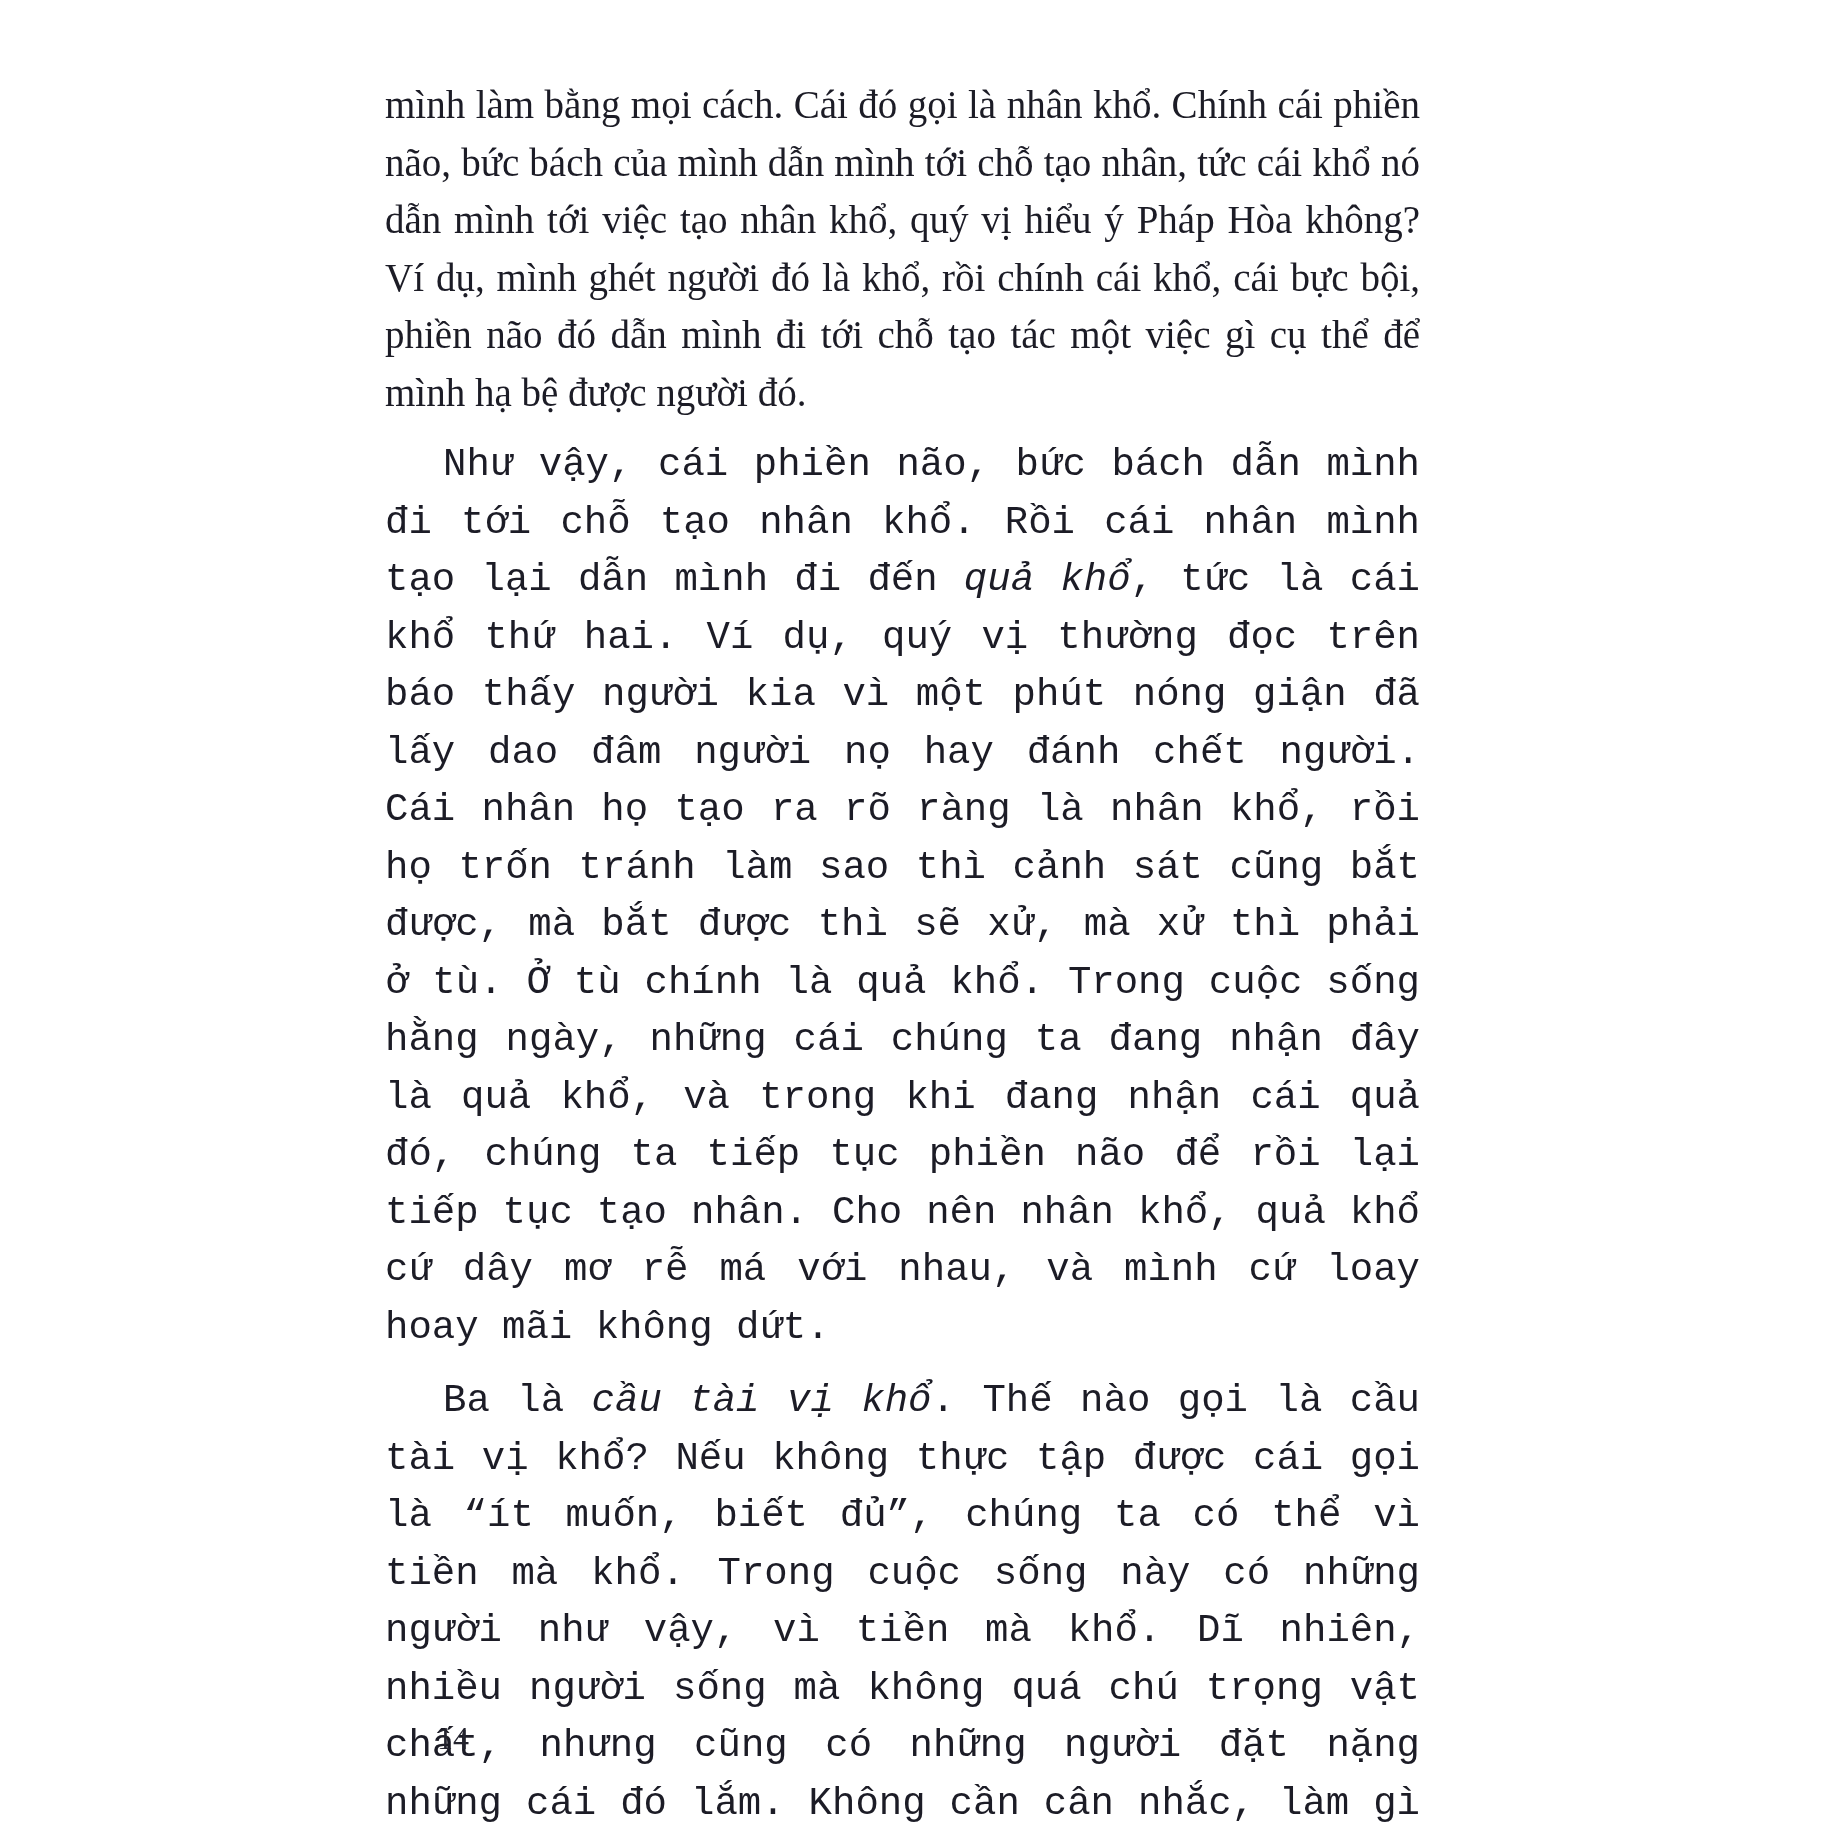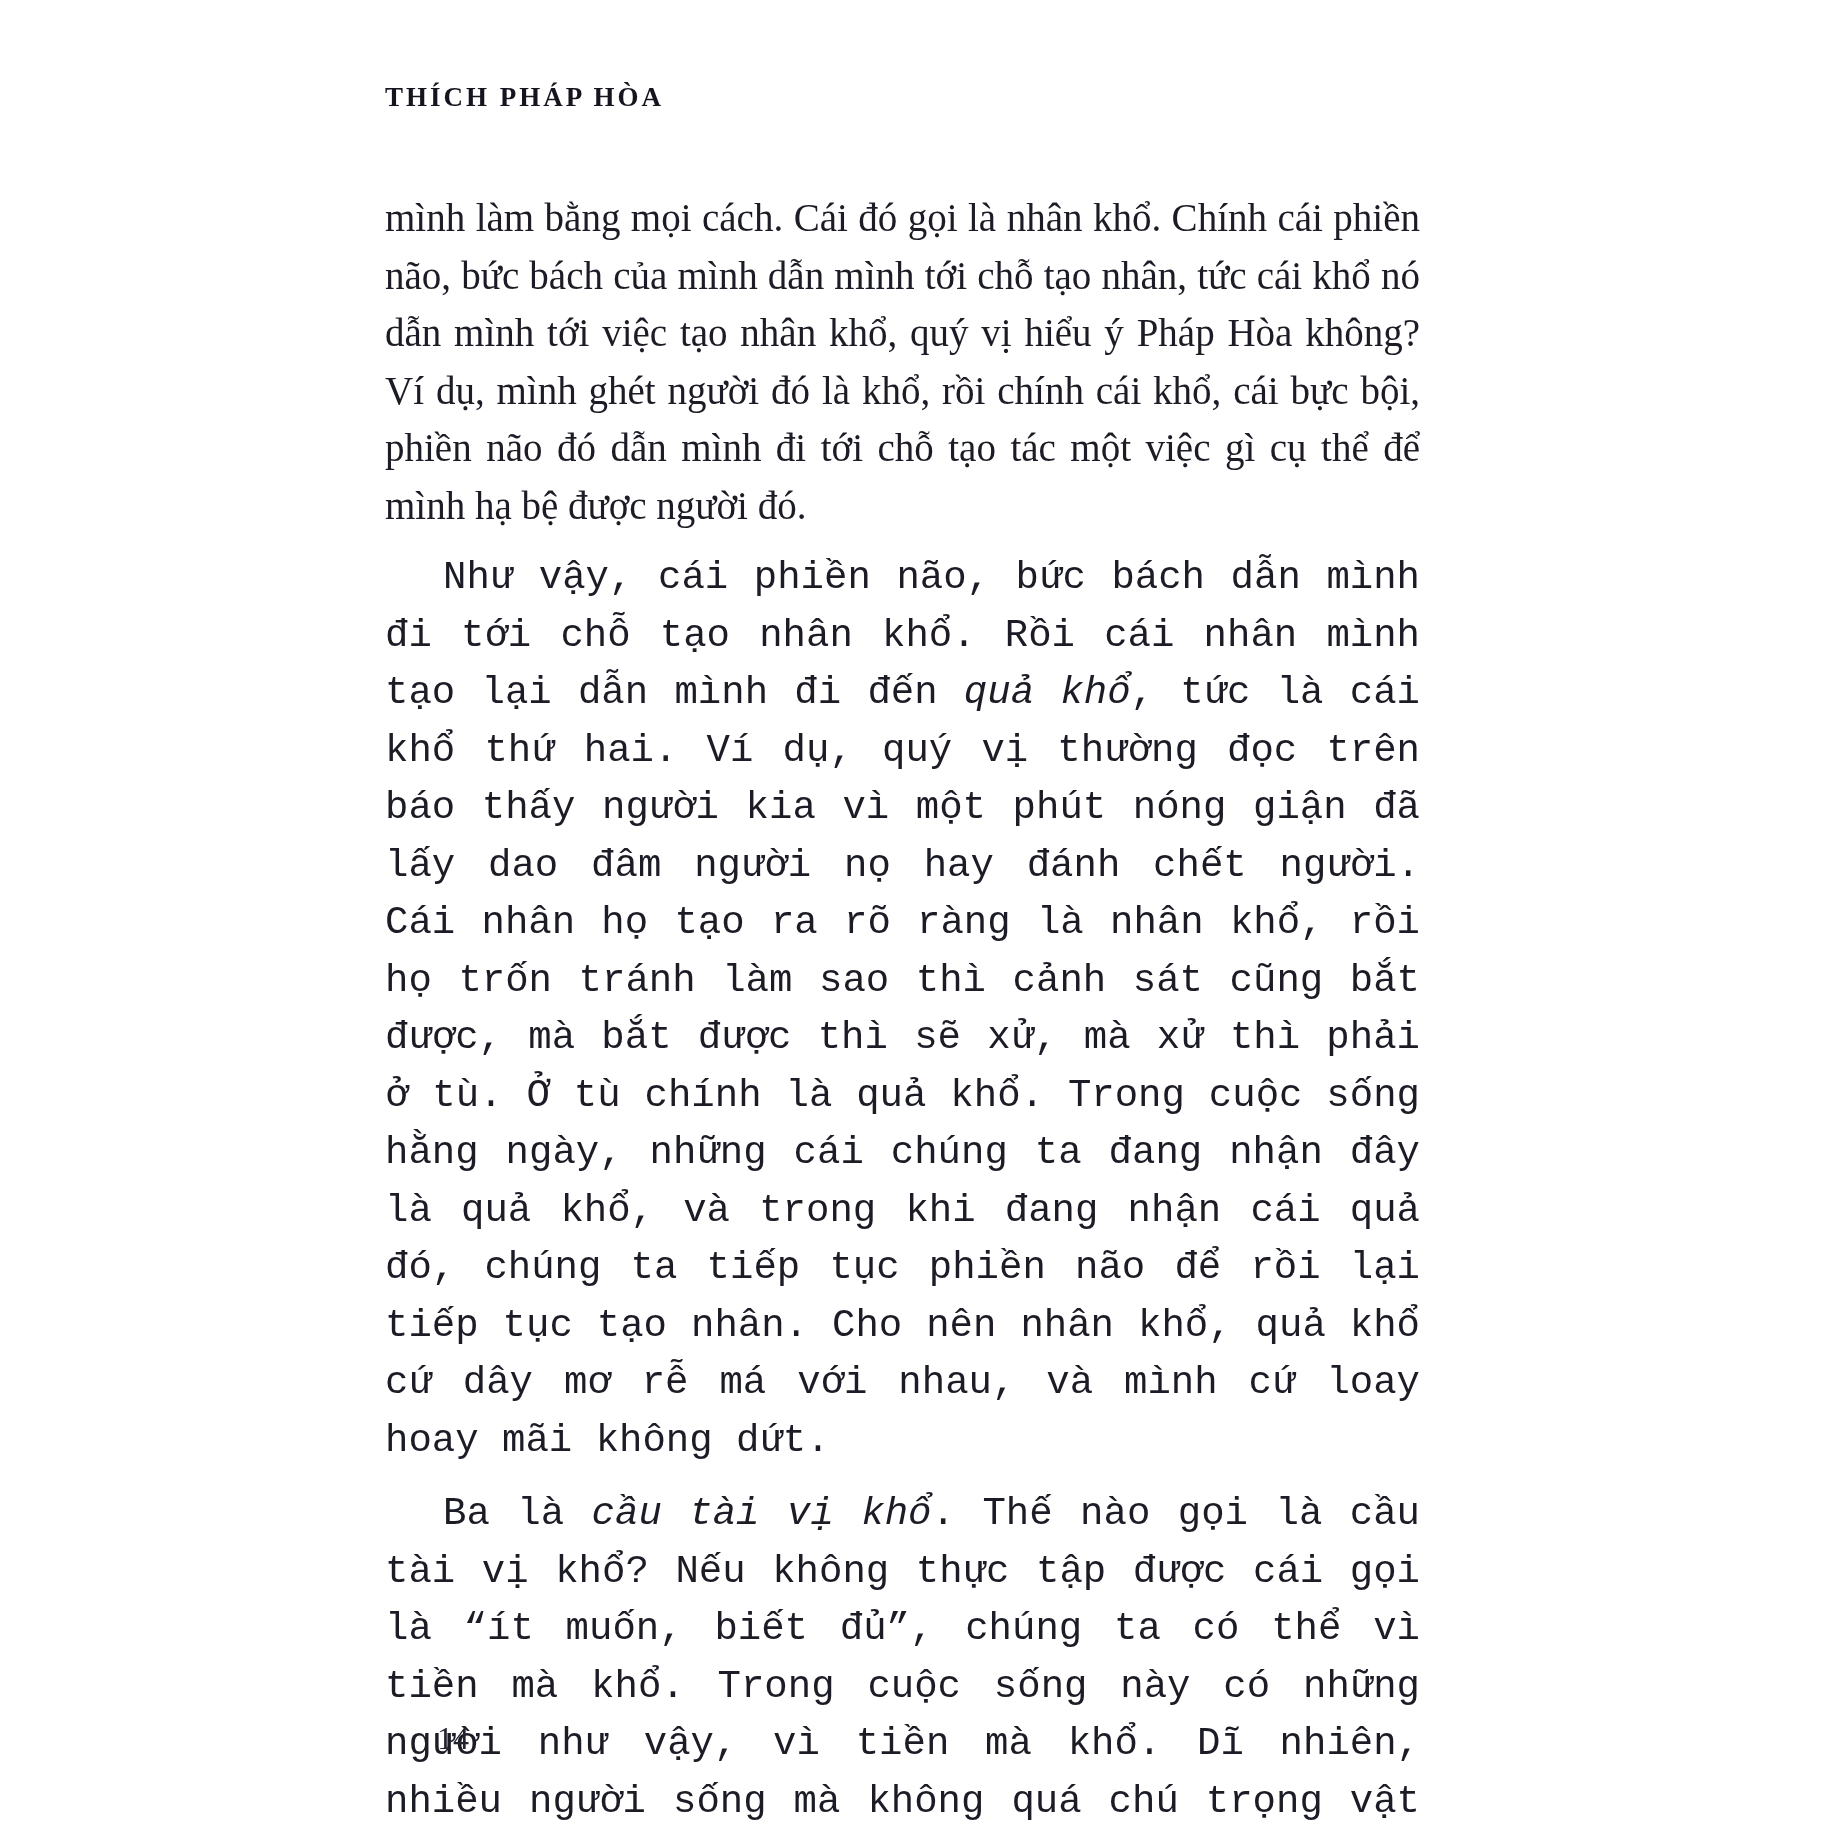--- a/index.html
+++ b/index.html
@@ -53,21 +53,20 @@
     top: 1720px;
     font-size: 32px;
     color: #23232e;
   }
 </style>
 </head>
 <body>
 
 <div class="canvas">
   <div class="page-column">
-    <div class="running-header">THÍCH PHÁP HÒA</div>
     <div class="body-text">
         <p><span>mình làm bằng mọi cách. Cái đó gọi là nhân khổ. Chính cái phiền não, bức bách của mình dẫn mình tới chỗ tạo nhân, tức cái khổ nó dẫn mình tới việc tạo nhân khổ, quý vị hiểu ý Pháp Hòa không? Ví dụ, mình ghét người đó là khổ, rồi chính cái khổ, cái bực bội, phiền não đó dẫn mình đi tới chỗ tạo tác một việc gì cụ thể để mình hạ bệ được người đó.</span></p>
         <p class="indent"><span>Như vậy, cái phiền não, bức bách dẫn mình đi tới chỗ tạo nhân khổ. Rồi cái nhân mình tạo lại dẫn mình đi đến </span><em>quả khổ</em><span>, tức là cái khổ thứ hai. Ví dụ, quý vị thường đọc trên báo thấy người kia vì một phút nóng giận đã lấy dao đâm người nọ hay đánh chết người. Cái nhân họ tạo ra rõ ràng là nhân khổ, rồi họ trốn tránh làm sao thì cảnh sát cũng bắt được, mà bắt được thì sẽ xử, mà xử thì phải ở tù. Ở tù chính là quả khổ. Trong cuộc sống hằng ngày, những cái chúng ta đang nhận đây là quả khổ, và trong khi đang nhận cái quả đó, chúng ta tiếp tục phiền não để rồi lại tiếp tục tạo nhân. Cho nên nhân khổ, quả khổ cứ dây mơ rễ má với nhau, và mình cứ loay hoay mãi không dứt.</span></p>
         <p class="indent"><span>Ba là </span><em>cầu tài vị khổ</em><span>. Thế nào gọi là cầu tài vị khổ? Nếu không thực tập được cái gọi là “ít muốn, biết đủ”, chúng ta có thể vì tiền mà khổ. Trong cuộc sống này có những người như vậy, vì tiền mà khổ. Dĩ nhiên, nhiều người sống mà không quá chú trọng vật chất, nhưng cũng có những người đặt nặng những cái đó lắm. Không cần cân nhắc, làm gì có tiền họ cũng làm. Thậm chí vì tiền, bao nhiêu tình nghĩa, ân tình thành ra vô nghĩa hết. Cho nên cầu tài vị khổ tức là cầu tiền của mà không được nên vì vậy mà khổ. Pháp Hòa</span></p>
       </div>
   </div>
   <div class="page-number">14</div>
 </div>
 
 </body></html>

